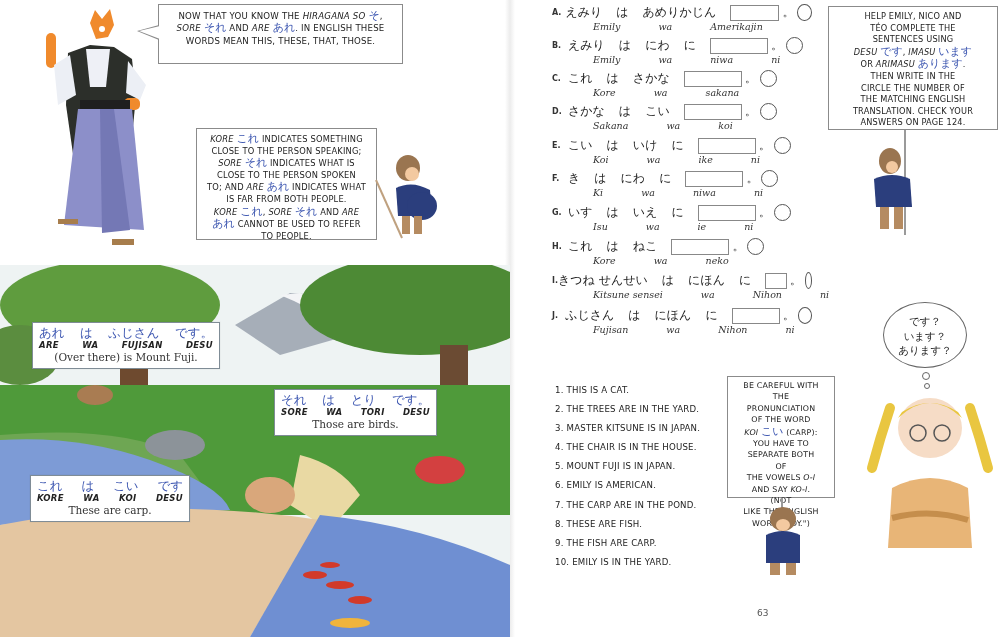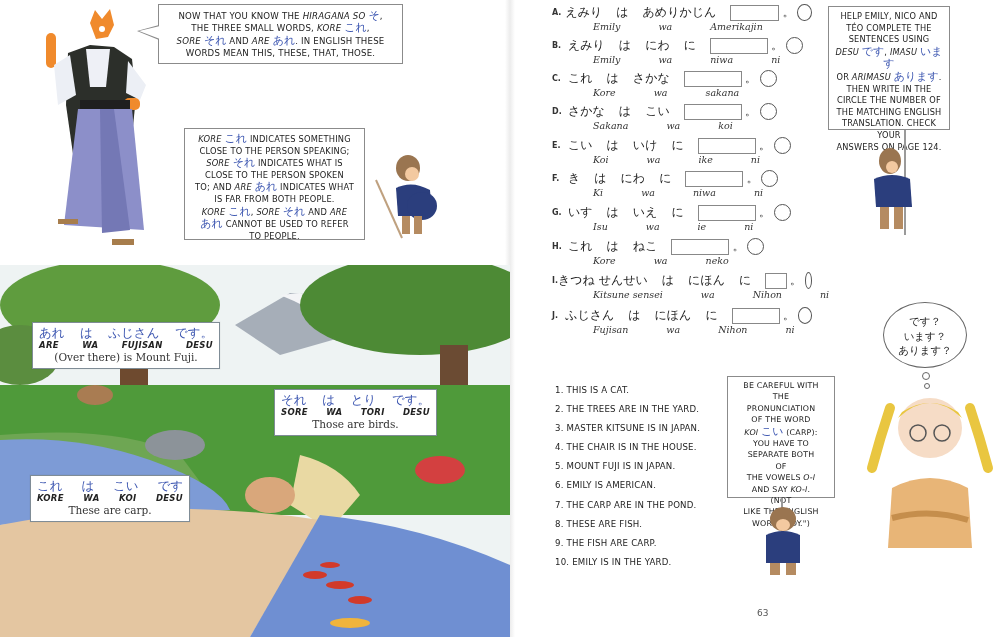--- a/index.html
+++ b/index.html
@@ -76,27 +76,26 @@
   <rect x="40" y="95" width="50" height="9" fill="#1f1f1f"></rect>
   <polygon points="38,104 92,104 104,225 24,220" fill="#8c8fc9"></polygon>
   <polygon points="60,104 74,104 90,225 62,228" fill="#7478b5"></polygon>
   <rect x="18" y="214" width="20" height="5" fill="#a77d4c"></rect>
   <rect x="72" y="234" width="22" height="6" fill="#a77d4c"></rect>
 </svg>
 
 <div class="box comic tail-left" style="left:158px; top:4px; width:245px; height:60px; padding:5px 4px;">
   <div>
       <div><span>Now that you know the </span><i>hiragana so </i><span class="kana">そ</span><span>,</span></div>
-      <div><span>the three small words, </span><i>kore </i><span class="kana">これ</span><span>,</span></div>
       <div><i>sore </i><span class="kana">それ</span><span> and </span><i>are </i><span class="kana">あれ</span><span>. In English these</span></div>
       <div><span>words mean this, these, that, those.</span></div>
     </div>
 </div>
 
-<div class="box comic" style="left:184px; top:128px; width:181px; height:112px; padding:4px 2px; font-size:8.3px; line-height:11.6px;">
+<div class="box comic" style="left:196px; top:128px; width:181px; height:112px; padding:4px 2px; font-size:8.3px; line-height:11.6px;">
   <div>
       <div><i>Kore </i><span class="kana">これ</span><span> indicates something</span></div>
       <div><span>close to the person speaking;</span></div>
       <div><i>sore </i><span class="kana">それ</span><span> indicates what is</span></div>
       <div><span>close to the person spoken</span></div>
       <div><span>to; and </span><i>are </i><span class="kana">あれ</span><span> indicates what</span></div>
       <div><span>is far from both people.</span></div>
       <div><i>Kore </i><span class="kana">これ</span><span>, </span><i>sore </i><span class="kana">それ</span><span> and </span><i>are</i></div>
       <div><span class="kana">あれ</span><span> cannot be used to refer</span></div>
       <div><span>to people.</span></div>
@@ -359,21 +358,21 @@
       </div>
       <div class="rom">
         <span>Fujisan</span>
         <span>wa</span>
         <span>Nihon</span>
         <span>ni</span>
       </div>
     </div>
   </div>
 
-<div class="box comic" style="left:828px; top:6px; width:122px; height:124px; padding:4px 2px; font-size:8.2px; line-height:11.6px;">
+<div class="box comic" style="left:828px; top:6px; width:170px; height:124px; padding:4px 2px; font-size:8.2px; line-height:11.6px;">
   <div>
       <div><span>Help Emily, Nico and</span></div>
       <div><span>Téo complete the</span></div>
       <div><span>sentences using</span></div>
       <div><i>desu </i><span class="kana">です</span><span>, </span><i>imasu </i><span class="kana">います</span></div>
       <div><span>or </span><i>arimasu </i><span class="kana">あります</span><span>.</span></div>
       <div><span>Then write in the</span></div>
       <div><span>circle the number of</span></div>
       <div><span>the matching English</span></div>
       <div><span>translation. Check your</span></div>

